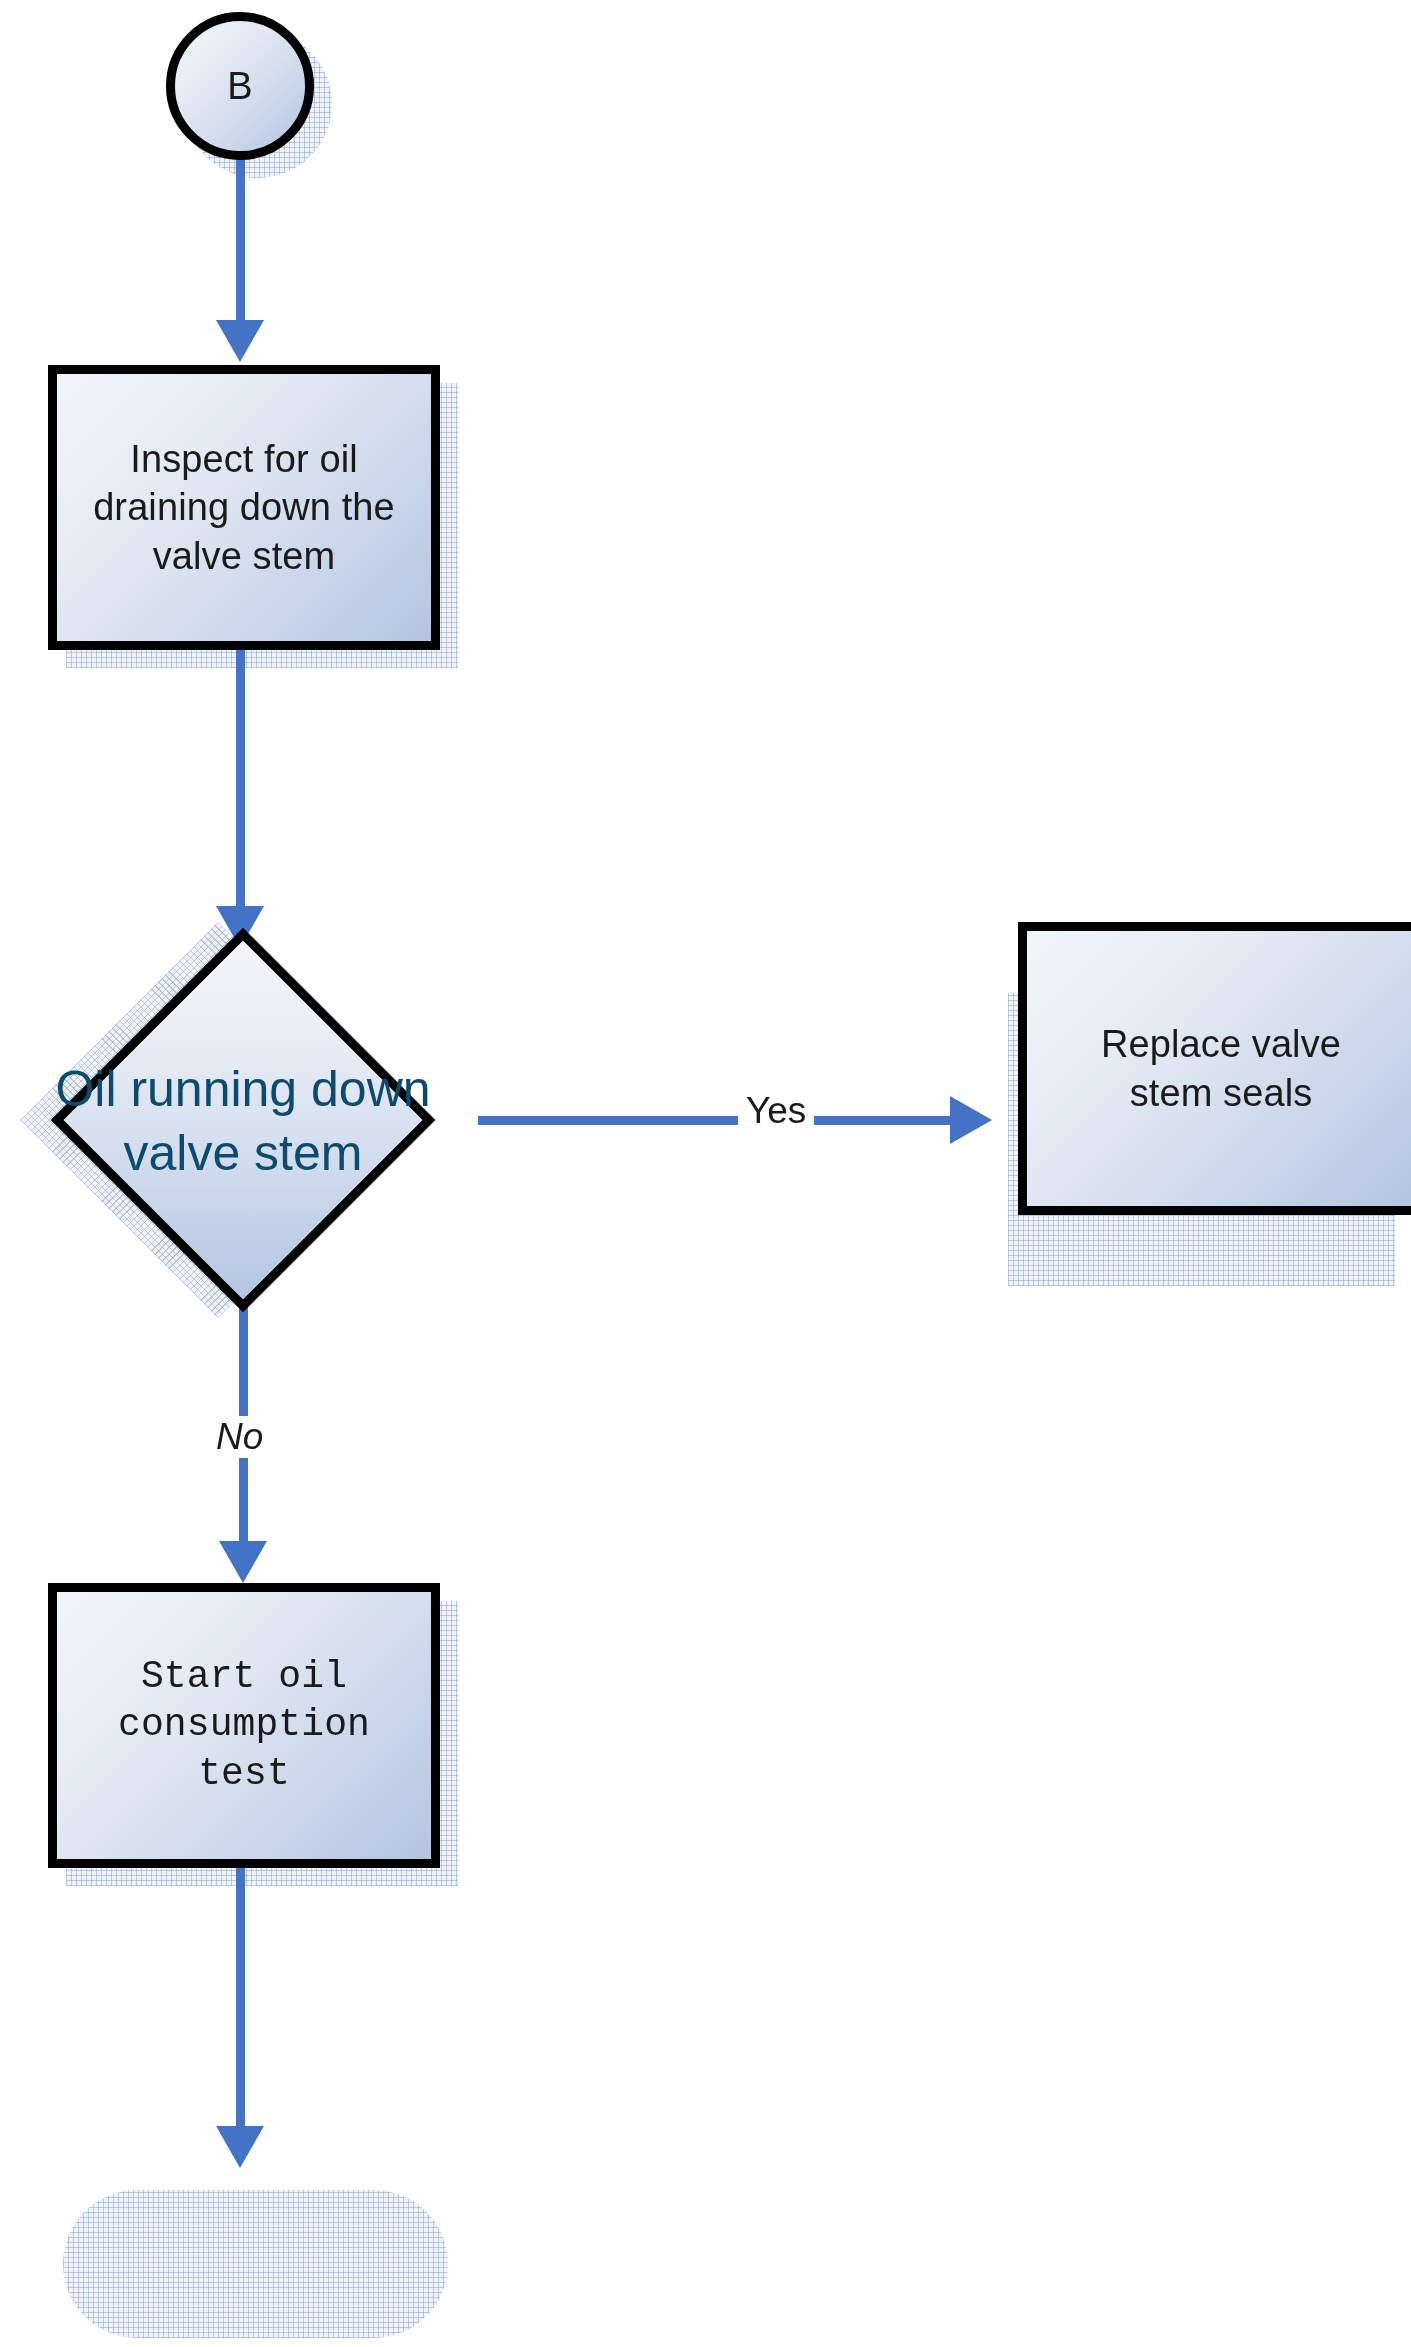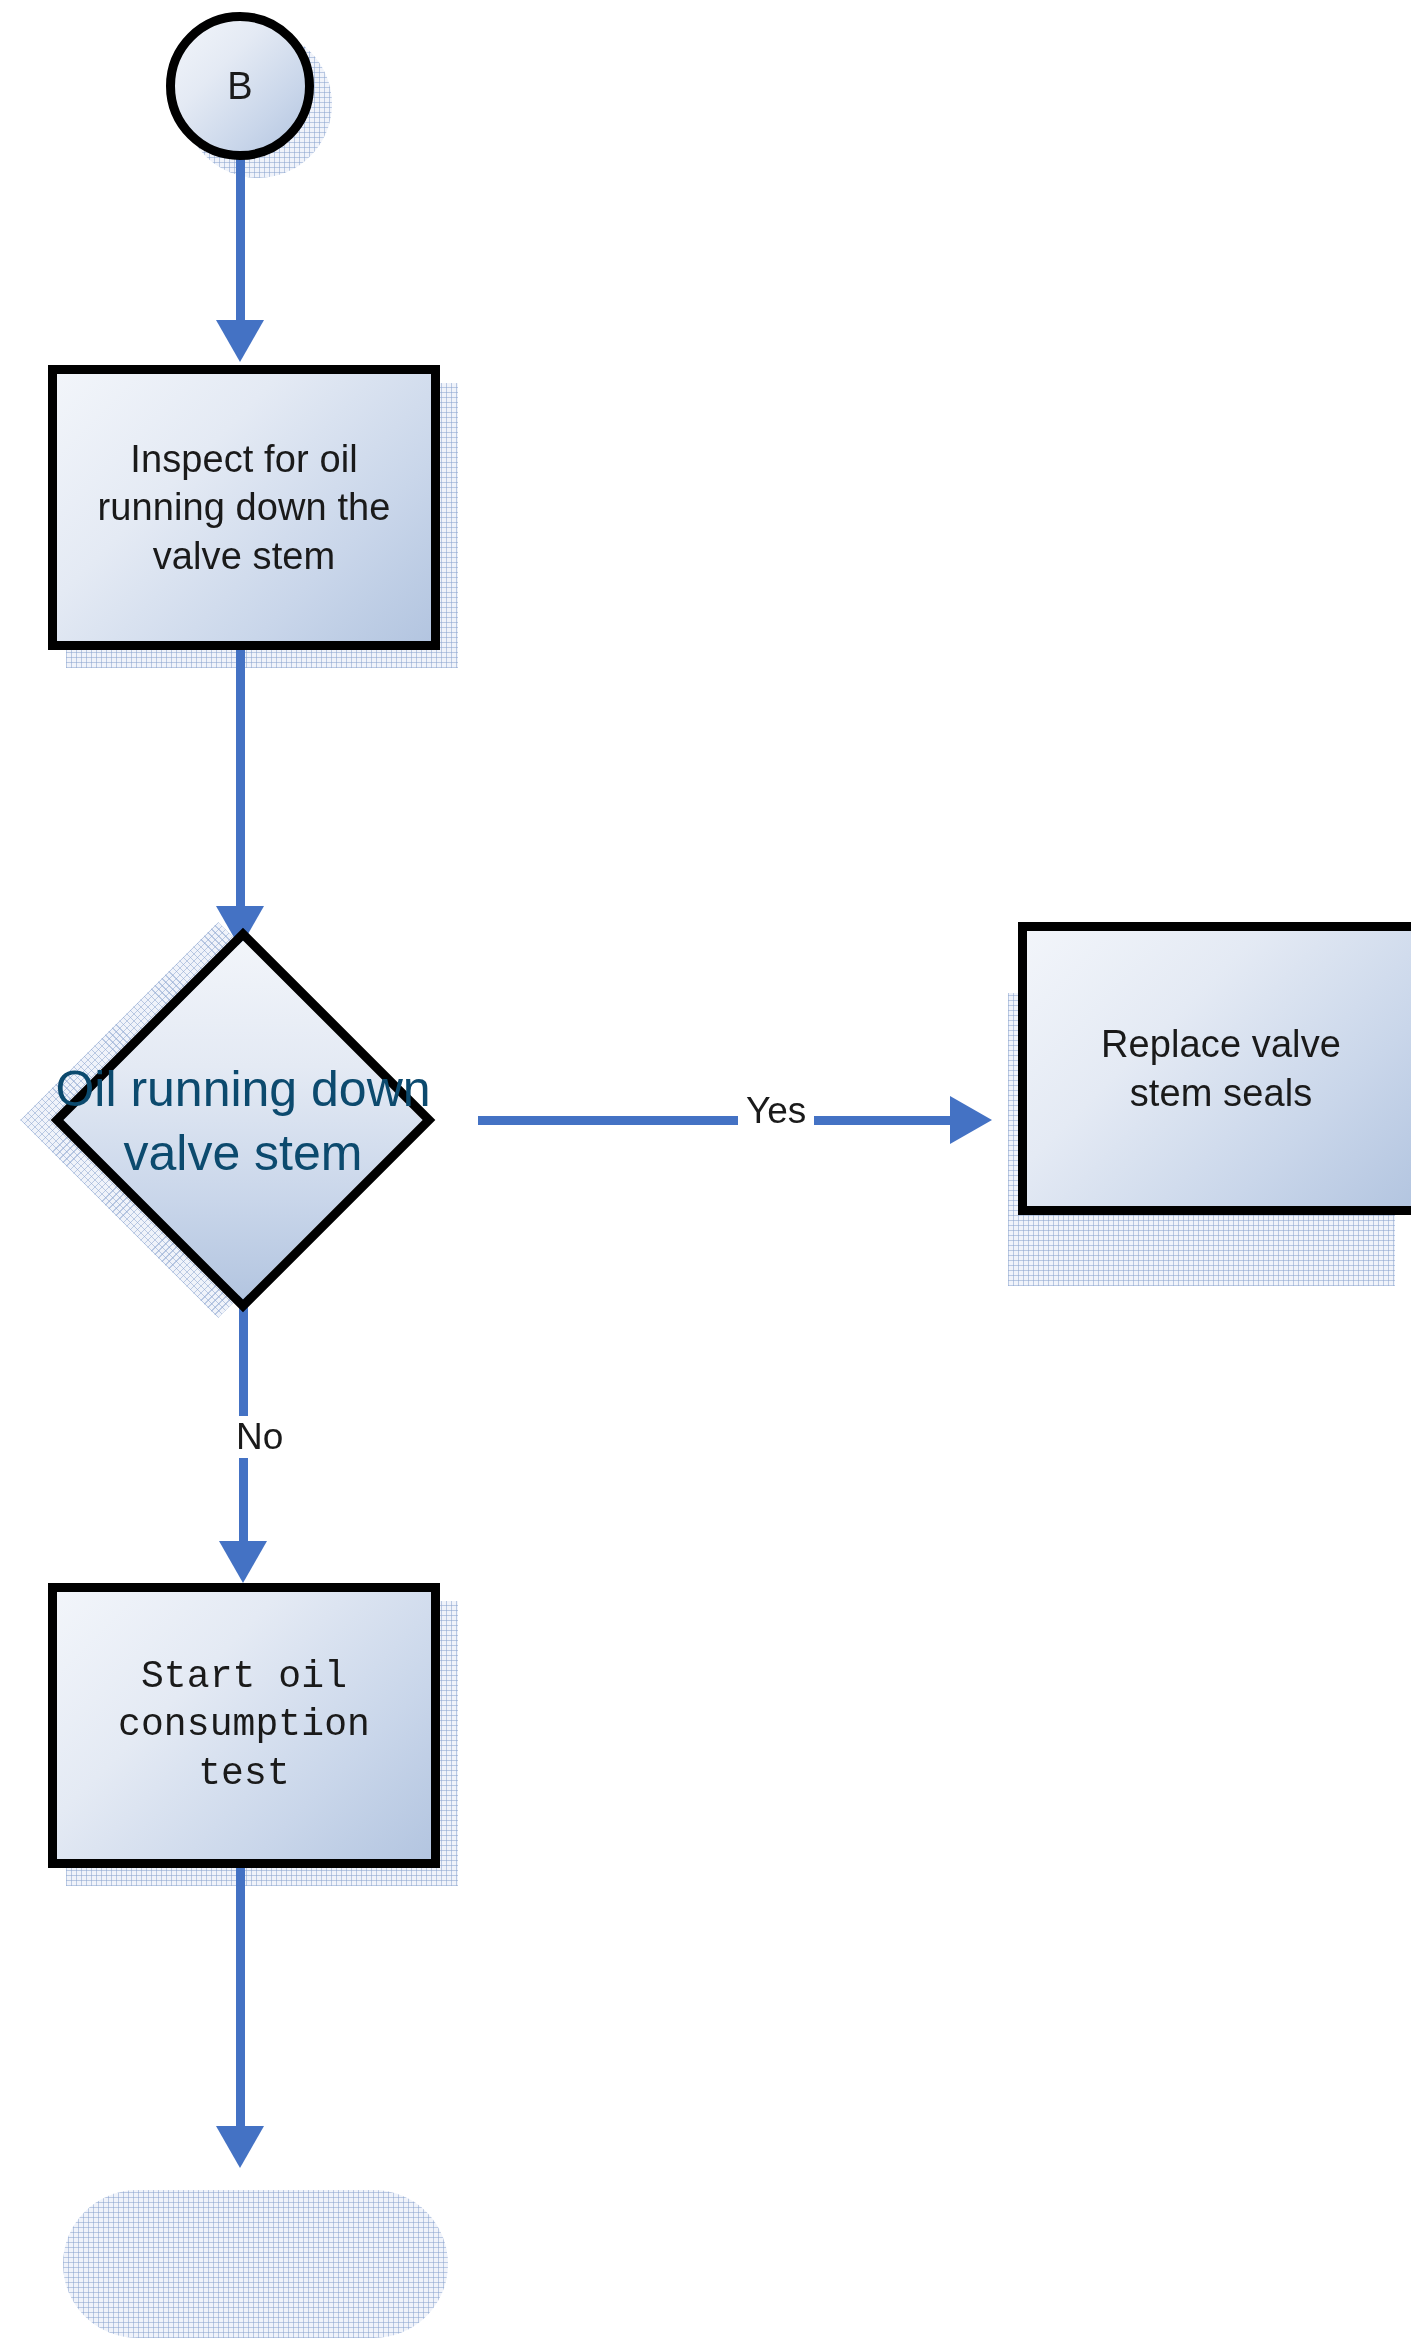--- a/index.html
+++ b/index.html
@@ -137,21 +137,21 @@
   <div class="node circle-node" style="left:166px; top:12px; width:148px; height:148px;">
     <span class="label">B</span>
   </div>
 
   <div class="vline" style="left:236px; top:158px; height:165px;"></div>
   <div class="arrow-down" style="left:216px; top:320px;"></div>
 
   <div class="shadow" style="left:66px; top:383px; width:392px; height:285px;"></div>
   <div class="node" style="left:48px; top:365px; width:392px; height:285px;">
     <span class="label">Inspect for oil
-running down the
+draining down the
 valve stem</span>
   </div>
 
   <div class="vline" style="left:236px; top:650px; height:260px;"></div>
   <div class="arrow-down" style="left:216px; top:906px;"></div>
 
   <div class="shadow diamond" style="left:78px; top:980px; width:280px; height:280px;"></div>
   <div class="diamond-wrap" style="left:8px; top:948px; width:470px; height:345px;">
     <div class="diamond-shape" style="left:99px; top:36px; width:272px; height:272px;"></div>
     <div class="diamond-text">Oil running down
@@ -163,21 +163,21 @@
   <div class="edge-label" style="left:690px; top:1090px;margin-left:48px;">Yes</div>
 
   <div class="shadow" style="left:1008px; top:993px; width:387px; height:293px;"></div>
   <div class="node" style="left:990px; top:922px; width:406px; height:293px;margin-left:28px;">
     <span class="label">Replace valve
 stem seals</span>
   </div>
 
   <div class="vline" style="left:239px; top:1290px; height:255px;"></div>
   <div class="arrow-down" style="left:219px; top:1541px;"></div>
-  <div class="edge-label" style="left:228px; top:1416px;">No</div>
+  <div class="edge-label" style="left:208px; top:1416px;font-style:italic;">No</div>
 
   <div class="shadow" style="left:66px; top:1601px; width:392px; height:285px;"></div>
   <div class="node" style="left:48px; top:1583px; width:392px; height:285px;font-family:Liberation Mono, monospace;">
     <span class="label">Start oil
 consumption test</span>
   </div>
 
   <div class="vline" style="left:236px; top:1868px; height:262px;"></div>
   <div class="arrow-down" style="left:216px; top:2126px;"></div>
 

